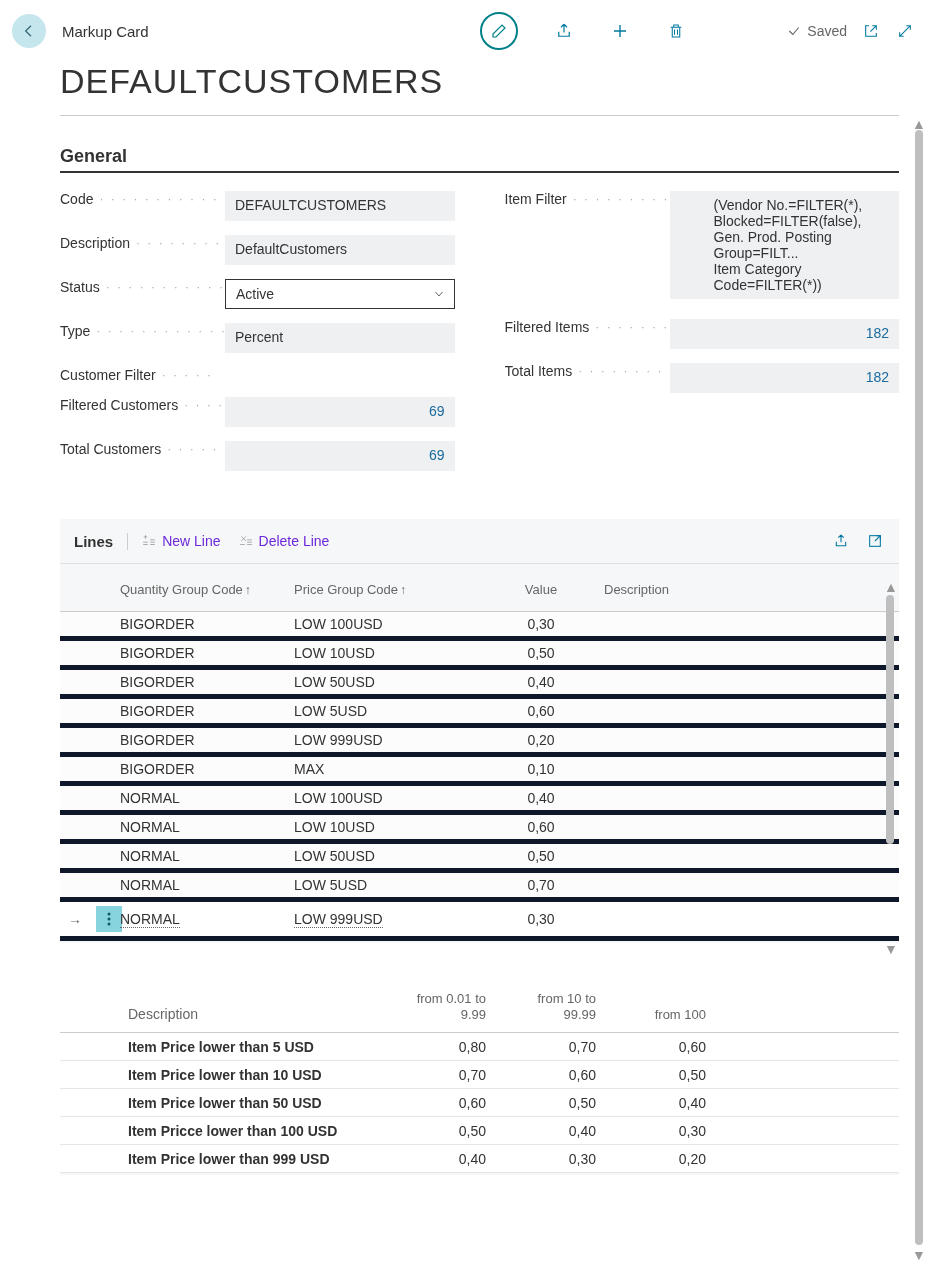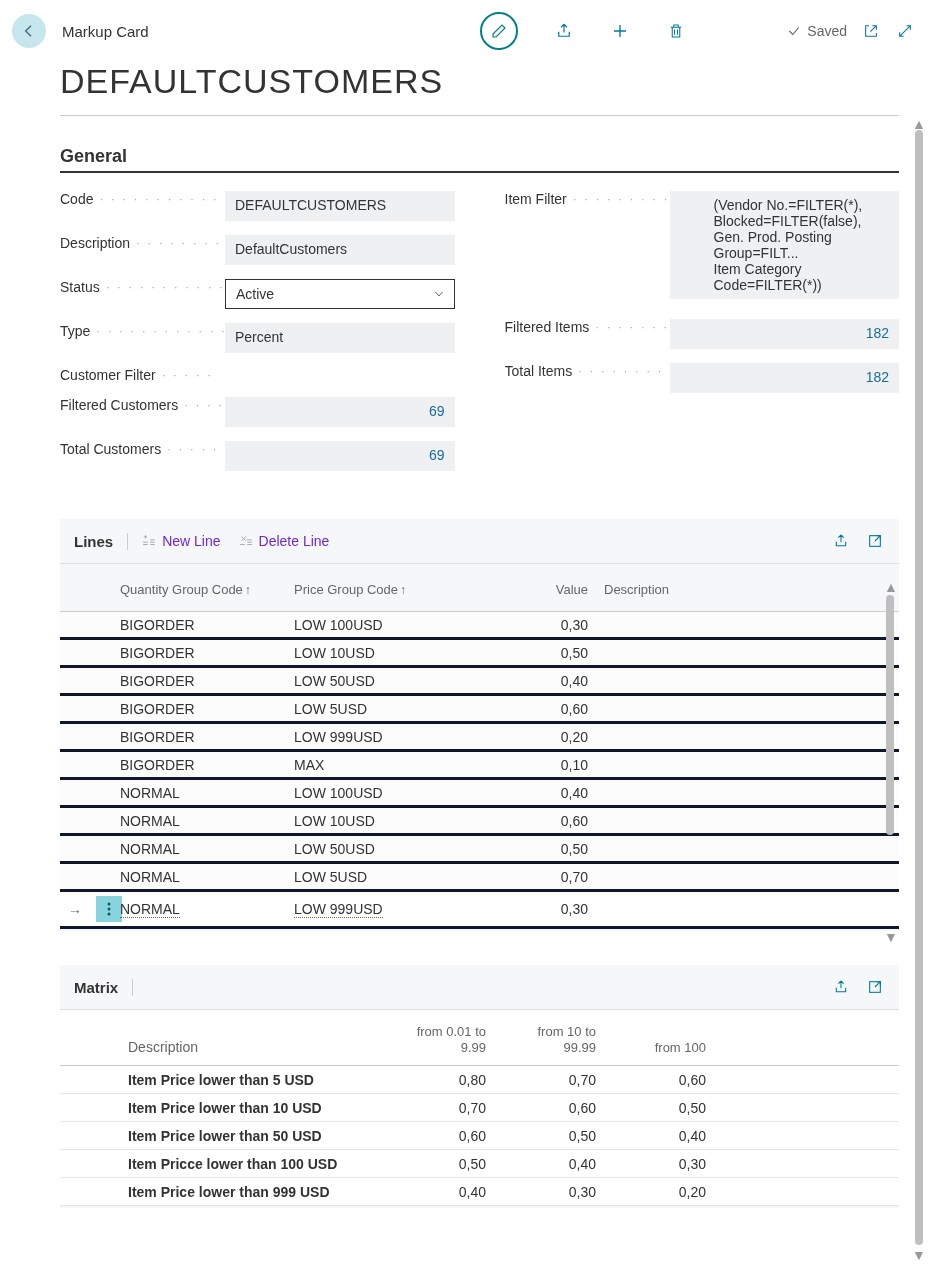--- a/index.html
+++ b/index.html
@@ -34,31 +34,31 @@
 .scroll-rail { position: absolute; right: 6px; top: 120px; bottom: 8px; width: 12px; }
 .scroll-thumb { position: absolute; left: 2px; width: 8px; background: #bfbfbf; border-radius: 4px; }
 .scroll-arrow { position: absolute; width: 12px; height: 12px; color: #999; display:flex; align-items:center; justify-content:center;}
 .subpanel { margin-top: 34px; background: #f6f7f8; padding-bottom: 2px; position:relative; }
 .subpanel-head { display: flex; align-items: center; padding: 12px 14px 12px 14px; border-bottom: 1px solid #e0e0e0; }
 .subpanel-title { font-weight: 600; font-size: 15px; padding-right: 14px; border-right: 1px solid #ccc; }
 .subpanel-actions { display: flex; align-items: center; color: #6d28d9; gap: 18px; margin-left: 14px; font-size: 14px; }
 .subpanel-actions .act { display: inline-flex; align-items: center; gap: 6px; cursor: pointer; }
 .subpanel-right { margin-left: auto; display: flex; gap: 14px; color: #0078a0; }
 .grid { width: 100%; font-size: 14px; }
-.grid-head, .grid-row { display: flex; align-items: center; border-bottom: 3px solid #0f172a; }
+.grid-head, .grid-row { display: flex; align-items: center; border-bottom: 5px solid #0f172a; }
 .grid-head { color: #666; font-size: 13px; padding: 14px 0 10px; border-bottom: 1px solid #ccc; }
 .grid-row { min-height: 28px; background:#fcfcfd;}
 .grid-row:nth-child(odd){ background:#fcfcfd;}
 .grid-row.selected { background: #fff; }
 .cell { padding: 4px 8px; }
 .cell.arrow { width: 28px; text-align:center; color:#666;}
 .cell.menu { width: 28px; text-align:center; }
 .c-qty { width: 170px; padding-left: 4px; }
 .c-price { width: 200px; }
-.c-val { width: 110px; text-align: right; }
+.c-val { width: 110px; text-align: center; }
 .c-desc { flex: 1; }
 .sort-arrow { font-size: 12px; margin-left:2px; }
 .row-menu-btn { width: 26px; height: 26px; display: inline-flex; align-items:center; justify-content:center; cursor:pointer;}
 .row-menu-btn.active { background:#88d4de; }
 .dotted-underline { border-bottom: 1px dotted #666; }
 .grid-scroll { position:absolute; right:4px; top:76px; bottom:2px; width:10px;}
 .grid-scroll .scroll-thumb{ top:0; height:72%; left:1px;}
 .grid-scroll .scroll-arrow.top{ top:-14px;}
 .grid-scroll .scroll-arrow.bot{ bottom:-14px;}
 .matrix-head-cell { text-align: right; color:#666; font-size:13px; line-height:1.2;}
@@ -374,36 +374,20 @@
           </div>
       </div>
       <div class="grid-scroll">
         <div class="scroll-arrow top">▲</div>
         <div class="scroll-thumb"></div>
         <div class="scroll-arrow bot">▼</div>
       </div>
     </div>
 
     <div class="subpanel" style="background:#f6f7f8;">
-      <div class="subpanel-head">
-        <span class="subpanel-title">Matrix</span>
-        <div class="subpanel-right">
-          <span class="icon-btn">
-              <svg width="16" height="16" viewBox="0 0 24 24">
-                <path d="M12 3 L12 14 M12 3 L8 7 M12 3 L16 7 M5 13 v6 h14 v-6" fill="none" stroke="#0078a0" stroke-width="1.6"></path>
-              </svg>
-            </span>
-          <span class="icon-btn">
-              <svg width="16" height="16" viewBox="0 0 24 24">
-                <rect x="4" y="4" width="16" height="16" fill="none" stroke="#0078a0" stroke-width="1.6"></rect>
-                <path d="M14 4 h6 v6 M20 4 L12 12" fill="none" stroke="#0078a0" stroke-width="1.6"></path>
-              </svg>
-            </span>
-        </div>
-      </div>
       <div class="grid" style="background:#fff;">
         <div class="m-head">
           <div class="mrow-arrow"></div>
           <div class="mrow-menu"></div>
           <div class="m-desc">Description</div>
           <div class="m-col matrix-head-cell"><span>from 0.01 to<br>9.99</span></div>
           <div class="m-col matrix-head-cell"><span>from 10 to<br>99.99</span></div>
           <div class="m-col matrix-head-cell"><span>from 100</span></div>
         </div>
         <div id="matrix-body">

